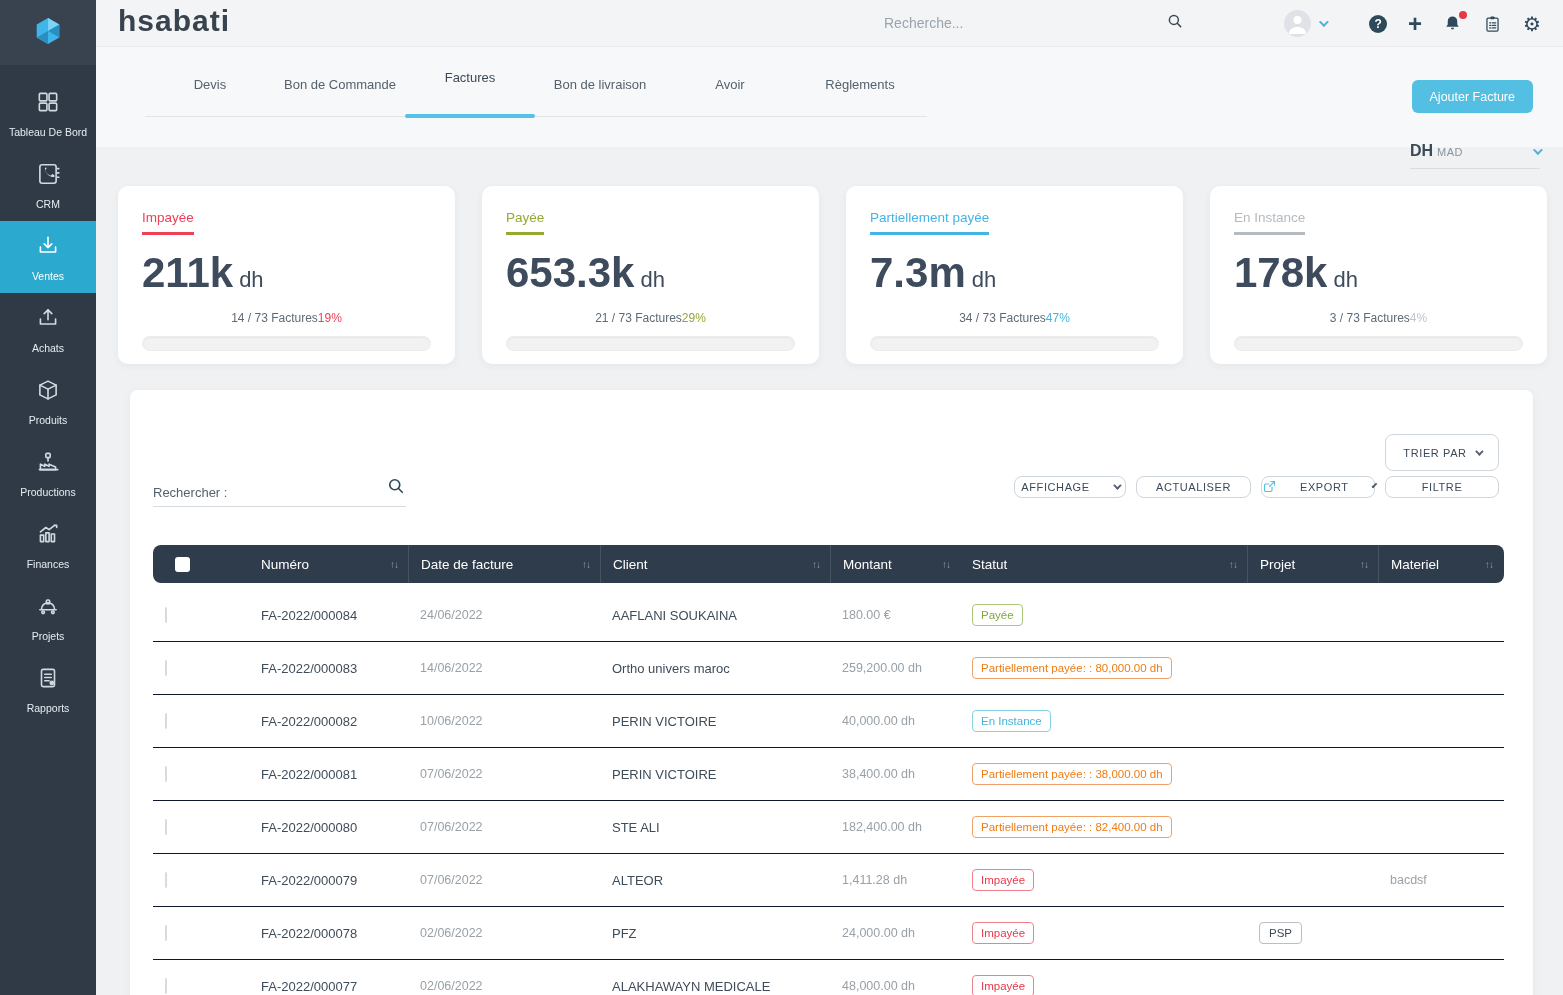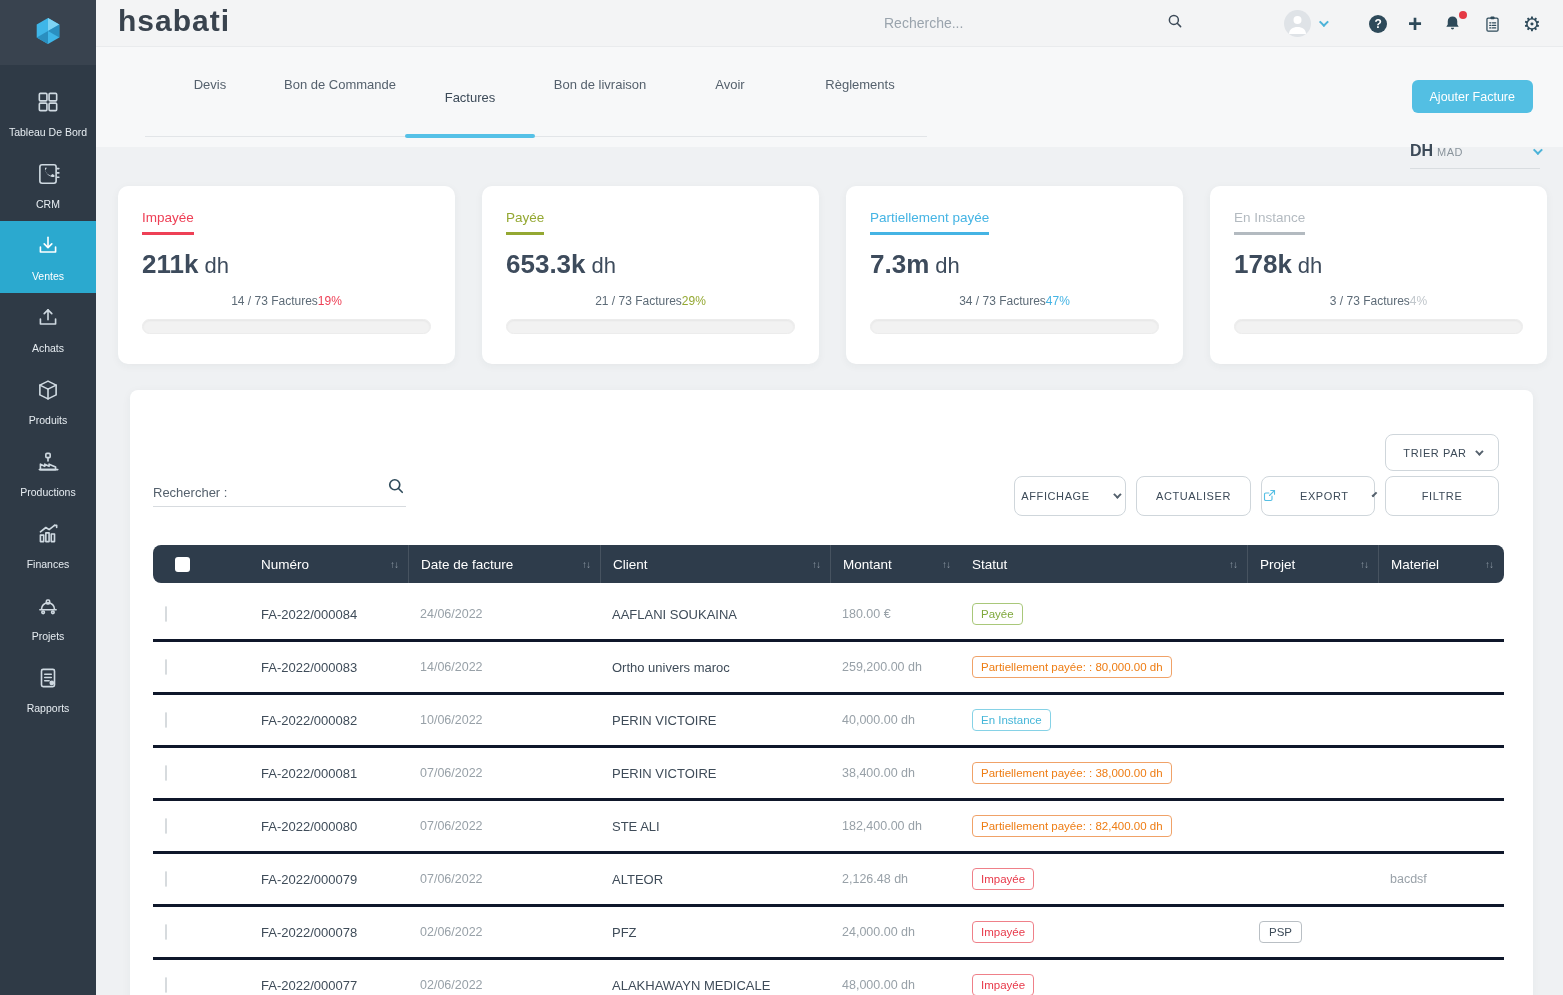--- a/index.html
+++ b/index.html
@@ -35,64 +35,64 @@
   .ticon { cursor:pointer; display:flex; align-items:center; justify-content:center; position:relative; }
   .help-circle { width:18px; height:18px; border-radius:50%; background:#2e4a5a; color:#fff; font-size:12px; font-weight:bold; display:flex; align-items:center; justify-content:center; }
   .plus-glyph { font-size:24px; font-weight:bold; color:#2e4a5a; line-height:1; }
   .red-dot { position:absolute; top:-3px; right:-5px; width:8px; height:8px; border-radius:50%; background:#e53945; }
   .gear-glyph { font-size:20px; color:#2e4a5a; line-height:1; }
   
   .tabs-strip { position:absolute; left:96px; right:0; top:47px; height:100px; background:#f7f8f9; }
   .tabs { position:absolute; left:49px; top:16px; width:782px; display:flex; border-bottom:1px solid #e2e5e8; }
   .tab { width:130px; text-align:center; padding:14px 0 24px; font-size:13px; color:#55616d; cursor:pointer; position:relative; }
   .tab.active { font-weight:400; color:#3c4a58; }
-  .tab.active .tab-lbl { display:inline-block; transform:translateY(-7px);margin-top:20px; }
+  .tab.active .tab-lbl { display:inline-block; transform:translateY(-7px); }
   .tab.active::after { content:""; position:absolute; left:0; right:0; bottom:-2px; height:4px; border-radius:2px; background:#55c1e7; }
   .add-btn { position:absolute; right:30px; top:33px; height:33px; padding:0 18px; background:#53bfe3; color:#fff; font-size:12.5px; border:none; border-radius:6px; cursor:pointer; font-family:"Liberation Sans",sans-serif; }
   .currency { position:absolute; right:23px; top:95px; width:130px; border-bottom:1px solid #d9dde0; padding-bottom:8px; cursor:pointer; display:flex; align-items:baseline; }
   .currency .cur-main { font-size:16px; font-weight:600; color:#3c4a58; }
   .currency .cur-sub { font-size:11px; color:#8a949c; margin-left:4px; letter-spacing:.5px; }
   .currency .chev { margin-left:auto; align-self:center; }
   
   .cards { position:absolute; left:118px; top:186px; display:flex; gap:27px; }
   .card { width:337px; height:178px; background:#ffffff; border-radius:10px; box-shadow:0 2px 8px rgba(40,50,60,.05); padding:22px 24px 0; }
   .card-label { display:inline-block; font-size:13.5px; padding-bottom:7px; border-bottom:3px solid transparent; }
   .card.c-red   .card-label { color:#ee4056; border-color:#ee4056; }
   .card.c-green .card-label { color:#94a832; border-color:#94a832; }
   .card.c-blue  .card-label { color:#45b4e4; border-color:#45b4e4; }
   .card.c-gray  .card-label { color:#b3bac0; border-color:#b3bac0; }
   .card-value { margin-top:14px; color:#3d4b5c; }
-  .card-value .num { font-size:26px; font-weight:600; }
+  .card-value .num { font-size:42px; font-weight:600; }
   .card-value .unit { font-size:22px; font-weight:400; margin-left:6px; }
   .card-meta { margin-top:14px; display:flex; justify-content:center; align-items:center; font-size:12px; color:#5d6b77; }
   .card.c-red   .pct { color:#ee4056; } .card.c-green .pct { color:#94a832; }
   .card.c-blue  .pct { color:#45b4e4; } .card.c-gray  .pct { color:#c0c6cb; }
   .progress { margin-top:11px; height:15px; border-radius:8px; background:#f2f2f2; border:1px solid #ececec; box-shadow:inset 0 1px 2px rgba(0,0,0,.05); }
   
   .panel { position:absolute; left:130px; top:390px; width:1403px; height:790px; background:#ffffff; border-radius:8px; box-shadow:0 2px 10px rgba(40,50,60,.05); }
   .btn { display:flex; align-items:center; justify-content:center; gap:8px; background:#fff; border:1px solid #cfd6db; border-radius:8px; font-size:11px; letter-spacing:.6px; color:#3c4a58; cursor:pointer; font-family:"Liberation Sans",sans-serif; }
   .trier { position:absolute; right:34px; top:44px; width:114px; height:37px; }
   .controls-left { position:absolute; left:23px; top:86px; width:253px; border-bottom:1px solid #d7dbdf; display:flex; align-items:flex-end; padding-bottom:6px; }
   .controls-left .search-lbl { font-size:13px; color:#55616d; flex:1; }
   .controls-right { position:absolute; right:34px; top:86px; display:flex; gap:10px; }
-  .controls-right .btn { height:40px;gap:23px; }
+  .controls-right .btn { height:22px;gap:23px; }
   .btn-affichage { width:112px; } .btn-actualiser { width:115px; }
   .btn-export { width:114px; } .btn-filtre { width:114px; }
   
   .table { position:absolute; left:23px; top:155px; width:1351px; }
   .thead { display:grid; grid-template-columns:56px 199px 192px 230px 130px 287px 131px 125px; background:#2e3c4b; height:38px; border-radius:8px; align-items:center; color:#fff; font-size:13.5px; }
   .th { display:flex; align-items:center; justify-content:space-between; padding:0 10px 0 12px; height:100%; }
   .th.sep { border-left:1px solid rgba(255,255,255,.12); }
   .th-numero { padding-left:52px; }
   .sort { font-size:10px; letter-spacing:-1px; color:#8d99a5; cursor:pointer; }
   .cb { width:15px; height:15px; border-radius:3px; cursor:pointer; }
   .cb.head { background:#ffffff; margin:0 auto; }
   .cb.row { background:#fbfcfd; border:1px solid #d7dbde; margin:0 auto; }
   .tbody { margin-top:6px; }
-  .tr { display:grid; grid-template-columns:56px 199px 192px 230px 130px 287px 131px 125px; height:53px; align-items:center; border-bottom:3px solid #0f172a; cursor:pointer; }
+  .tr { display:grid; grid-template-columns:56px 199px 192px 230px 130px 287px 131px 125px; height:53px; align-items:center; border-bottom:1px solid #0f172a; cursor:pointer; }
   .td { padding:0 10px 0 12px; font-size:12.5px; }
   .td-numero { color:#3f4c59; font-size:13px; padding-left:52px; }
   .td-date, .td-montant { color:#98a1a8; }
   .td-client { color:#3f4c59; font-size:13px; }
   .td-materiel { color:#9aa2a9; }
   .badge { display:inline-block; padding:4px 8px; border:1px solid; border-radius:4px; font-size:11.5px; white-space:nowrap; background:#fff; }
   .badge[data-type="payee"]    { color:#7fa83c; border-color:#a9c87a; }
   .badge[data-type="partial"]  { color:#ee7d14; border-color:#f0a268; }
   .badge[data-type="instance"] { color:#45b6d8; border-color:#86d2e6; }
   .badge[data-type="impayee"]  { color:#e8394a; border-color:#ef8089; }
@@ -447,21 +447,21 @@
         <div class="td"><span class="badge" data-type="partial">Partiellement payée: : 82,400.00 dh</span></div>
         <div class="td"></div>
         <div class="td td-materiel"></div>
       </div>
 
       <div class="tr">
         <div class="td"><span class="cb row"></span></div>
         <div class="td td-numero">FA-2022/000079</div>
         <div class="td td-date">07/06/2022</div>
         <div class="td td-client">ALTEOR</div>
-        <div class="td td-montant">2,126.48 dh</div>
+        <div class="td td-montant">1,411.28 dh</div>
         <div class="td"><span class="badge" data-type="impayee">Impayée</span></div>
         <div class="td"></div>
         <div class="td td-materiel">bacdsf</div>
       </div>
 
       <div class="tr">
         <div class="td"><span class="cb row"></span></div>
         <div class="td td-numero">FA-2022/000078</div>
         <div class="td td-date">02/06/2022</div>
         <div class="td td-client">PFZ</div>

